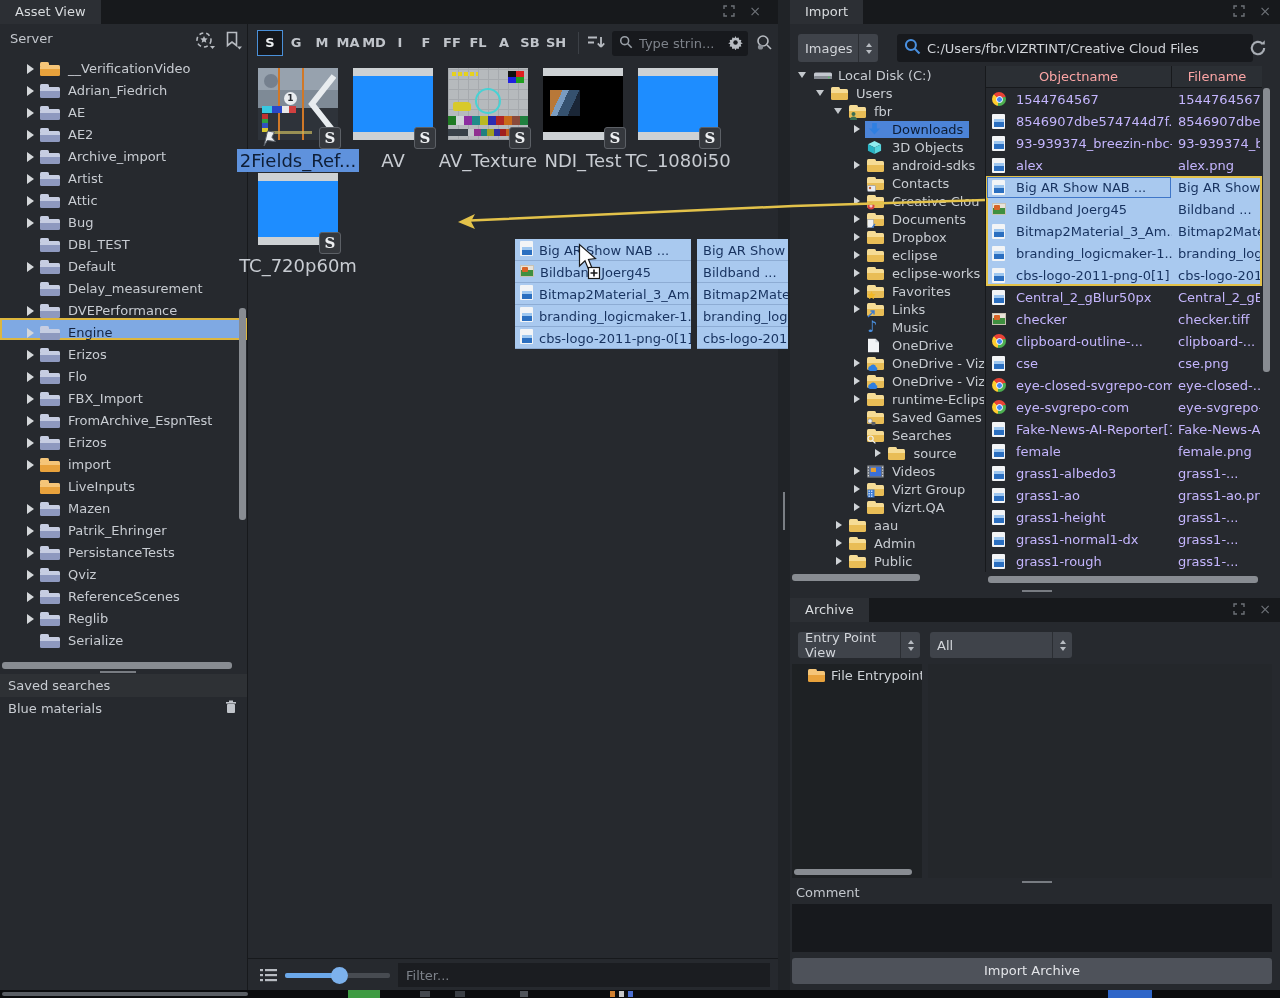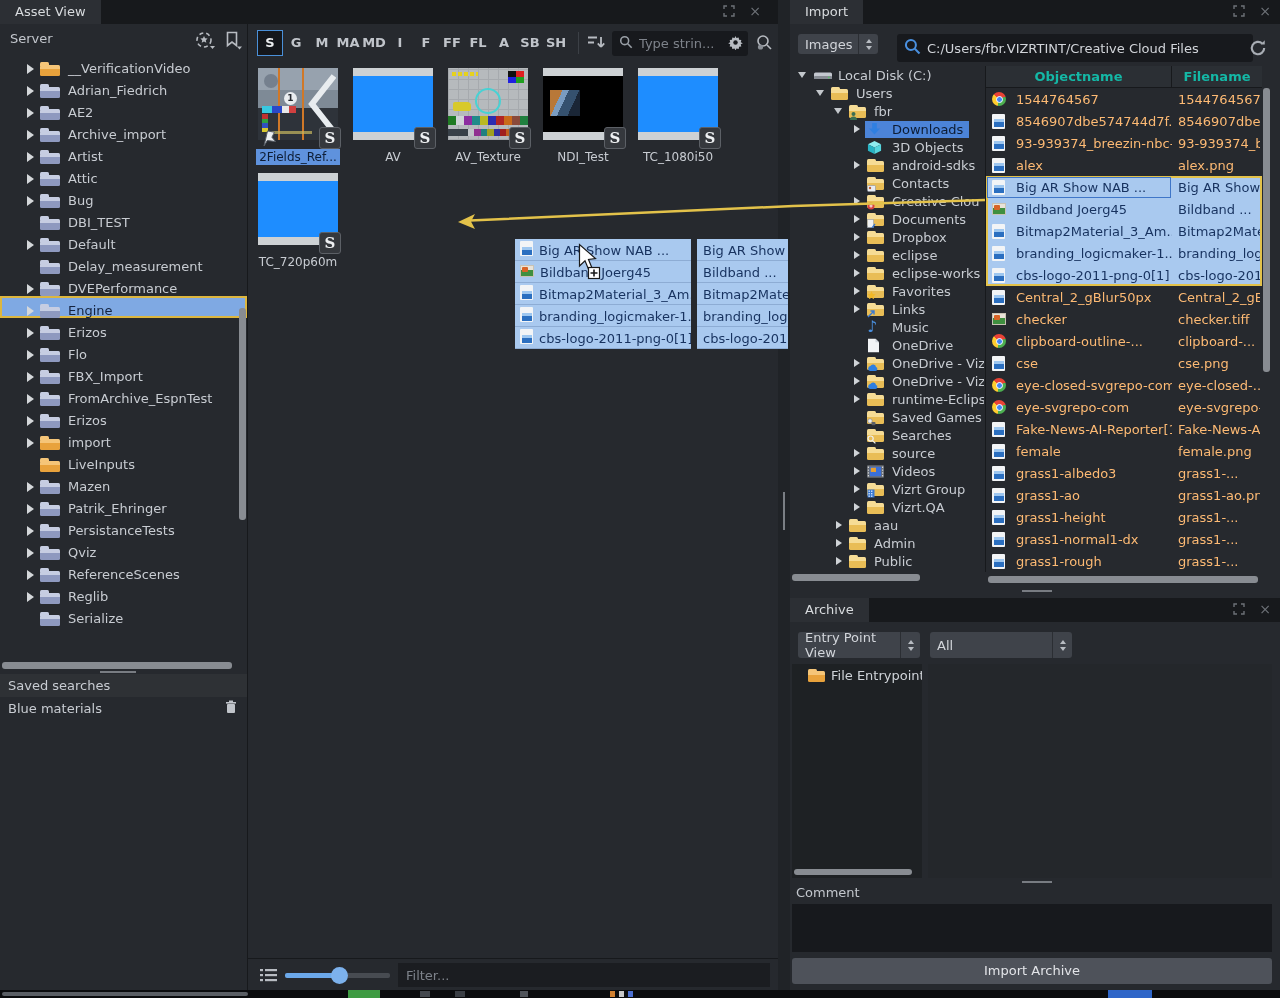--- a/index.html
+++ b/index.html
@@ -39,22 +39,22 @@
   .fold .ovl{position:absolute;left:0;bottom:-2px;z-index:2;line-height:0;}
   .wrow{height:18px;display:flex;align-items:center;white-space:nowrap;}
   .wrow .exp{width:13px;height:12px;}
   .wrow .exp::before{left:2px;top:2px;border-left:6px solid #cfd3d7;border-top:4px solid transparent;border-bottom:4px solid transparent;}
   .wrow .exp.open::before{left:0;top:3px;border-left:4.5px solid transparent;border-right:4.5px solid transparent;border-top:6px solid #c3c7cc;border-bottom:none;}
   .wrow .fold{width:17px;height:13px;margin-right:0;}
   .hl{display:flex;align-items:center;gap:5px;padding:1px 6px 1px 2px;}
   .hl.sel{background:#4c84d8;color:#0d1c33;}
   .wicon{width:20px;flex:none;display:flex;align-items:center;}
   
-  .hcell{line-height:22px;text-align:center;color:#14b8a6;font-weight:bold;}
-  .trow{height:22px;display:flex;align-items:center;color:#fdba74;}
+  .hcell{line-height:22px;text-align:center;color:#fca5a5;}
+  .trow{height:22px;display:flex;align-items:center;color:#c4b5fd;}
   .trow.sel{background:#a9c9ef;color:#17325f;}
   .ticon{width:16px;margin:0 8px 0 6px;flex:none;display:flex;align-items:center;}
   .tobj{width:156px;overflow:hidden;white-space:nowrap;}
   .tfile{padding-left:6px;width:88px;overflow:hidden;white-space:nowrap;}
   
   .ic-chrome{width:14px;height:14px;border-radius:50%;display:inline-block;position:relative;
      background:conic-gradient(from -50deg,#ea4335 0 120deg,#4caf50 0 240deg,#ffcd2e 0 360deg);}
   .ic-chrome::after{content:"";position:absolute;inset:3.5px;background:#4285f4;border:1.5px solid #fff;border-radius:50%;}
   .ic-img{width:13px;height:15px;background:#f2f4f6;border-radius:1px;display:inline-block;position:relative;}
   .ic-img::after{content:"";position:absolute;left:1.5px;right:1.5px;bottom:1.5px;height:8px;
@@ -63,21 +63,21 @@
      background:linear-gradient(180deg,#e8e3d8 0 40%,#3f8f3f 40%);}
   .ic-photo::after{content:"";position:absolute;left:1px;top:1px;width:6px;height:5px;background:#d86427;border-radius:1px;}
   
   .thumb{position:absolute;width:80px;}
   .timg{width:80px;height:72px;position:relative;}
   .tclip{position:absolute;inset:0;overflow:hidden;}
   .tbadge{position:absolute;right:-3px;bottom:-9px;width:22px;height:22px;background:#35383d;
      border:1px solid #5c6066;border-radius:3px;color:#eef0f2;z-index:3;
      font-family:"DejaVu Serif","Liberation Serif",serif;font-weight:700;font-size:15px;text-align:center;line-height:20px;}
   .tlabelwrap{width:80px;margin-top:9px;display:flex;justify-content:center;}
-  .tlabel{white-space:nowrap;padding:1px 3px;font-size:12px;color:#c8ccd2;}
+  .tlabel{white-space:nowrap;padding:1px 3px;font-size:18px;color:#c8ccd2;}
   .tlabel.sel{background:#5f92dd;color:#0e1e36;}
   
   #drag-list{z-index:40;}
   .drow{display:flex;height:22px;align-items:center;color:#17325f;}
   .dname{width:176px;background:#a9c9ef;height:22px;display:flex;align-items:center;gap:6px;padding-left:5px;
      box-shadow:inset 0 -1px 0 rgba(40,70,120,.22);overflow:hidden;white-space:nowrap;}
   .dfile{width:91px;margin-left:6px;background:#a9c9ef;height:22px;display:flex;align-items:center;padding-left:6px;
      box-shadow:inset 0 -1px 0 rgba(40,70,120,.22);overflow:hidden;white-space:nowrap;}
   
   .select{background:#3f434a;border-radius:3px;display:flex;align-items:center;color:#d2d5da;padding-left:7px;}
@@ -163,20 +163,25 @@
       <div style="margin-top: -4px;">
         <div class="srow">
     <span class="exp"></span>
     <span class="fold orange"></span>
     <span class="lbl">__VerificationVideo</span>
   </div>
         <div class="srow">
     <span class="exp"></span>
     <span class="fold srv"></span>
     <span class="lbl">Adrian_Fiedrich</span>
+  </div>
+        <div class="srow">
+    <span class="exp"></span>
+    <span class="fold srv"></span>
+    <span class="lbl">AE</span>
   </div>
         <div class="srow">
     <span class="exp"></span>
     <span class="fold srv"></span>
     <span class="lbl">AE2</span>
   </div>
         <div class="srow">
     <span class="exp"></span>
     <span class="fold srv"></span>
     <span class="lbl">Archive_import</span>
@@ -438,21 +443,21 @@
   </div>
   <span class="winbtn" style="left:1232px;top:5px;">
     <svg width="12" height="12" viewBox="0 0 12 12">
         <g stroke="#6d7177" stroke-width="1.4" fill="none">
           <path d="M1 4 V1 h3 M8 1 h3 v3 M11 8 v3 H8 M4 11 H1 V8"></path>
         </g>
       </svg>
   </span>
   <span class="winbtn" style="left:1258px;top:5px;">×</span>
 
-  <div class="abs select" style="left:798px;top:34px;width:80px;height:20px;">
+  <div class="abs select" style="left:798px;top:34px;width:80px;height:28px;">
     <span>Images</span>
     <span class="sp">
         <svg width="8" height="13">
           <path d="M4 1 L7 5 H1z" fill="#b8bcc2"></path>
           <path d="M4 12 L1 8 h6z" fill="#b8bcc2"></path>
         </svg>
       </span>
   </div>
   <div class="abs searchbox" style="left:886px;top:34px;width:356px;height:28px;margin-left:11px;">
     <span><svg width="17" height="17" viewBox="0 0 16 16">
@@ -710,21 +715,21 @@
             <span class="fold win" style="width:17px;height:13px;">
               <span class="ovl"><svg width="9" height="9">
                   <circle cx="3.6" cy="3.6" r="2.6" fill="none" stroke="#eef1f4" stroke-width="1.2"></circle>
                   <path d="M5.6 5.6 L8.4 8.4" stroke="#eef1f4" stroke-width="1.3"></path>
                 </svg></span>
             </span>
           </span>
           <span class="lbl">Searches</span>
         </span>
   </div>
-      <div class="wrow" style="padding-left: 62px;">
+      <div class="wrow" style="padding-left: 62px; justify-content: center;">
     <span class="exp"></span>
     <span class="hl">
           <span class="wicon">
             <span class="fold win" style="width:17px;height:13px;"></span>
           </span>
           <span class="lbl">source</span>
         </span>
   </div>
       <div class="wrow" style="padding-left: 62px;">
     <span class="exp"></span>

